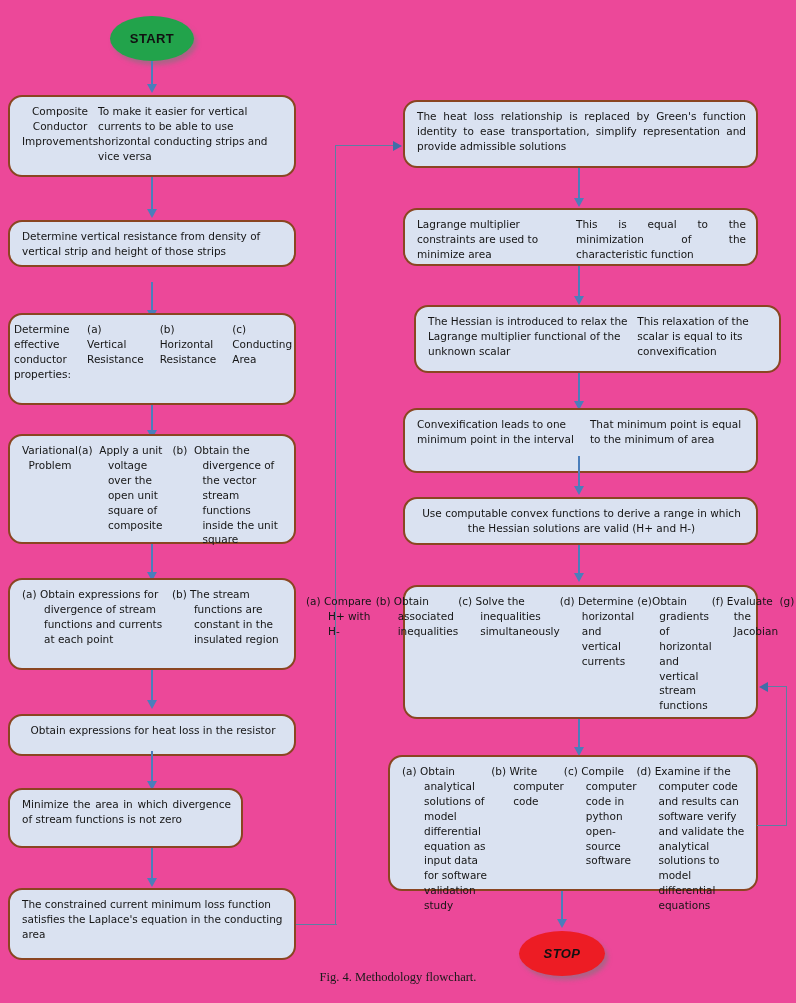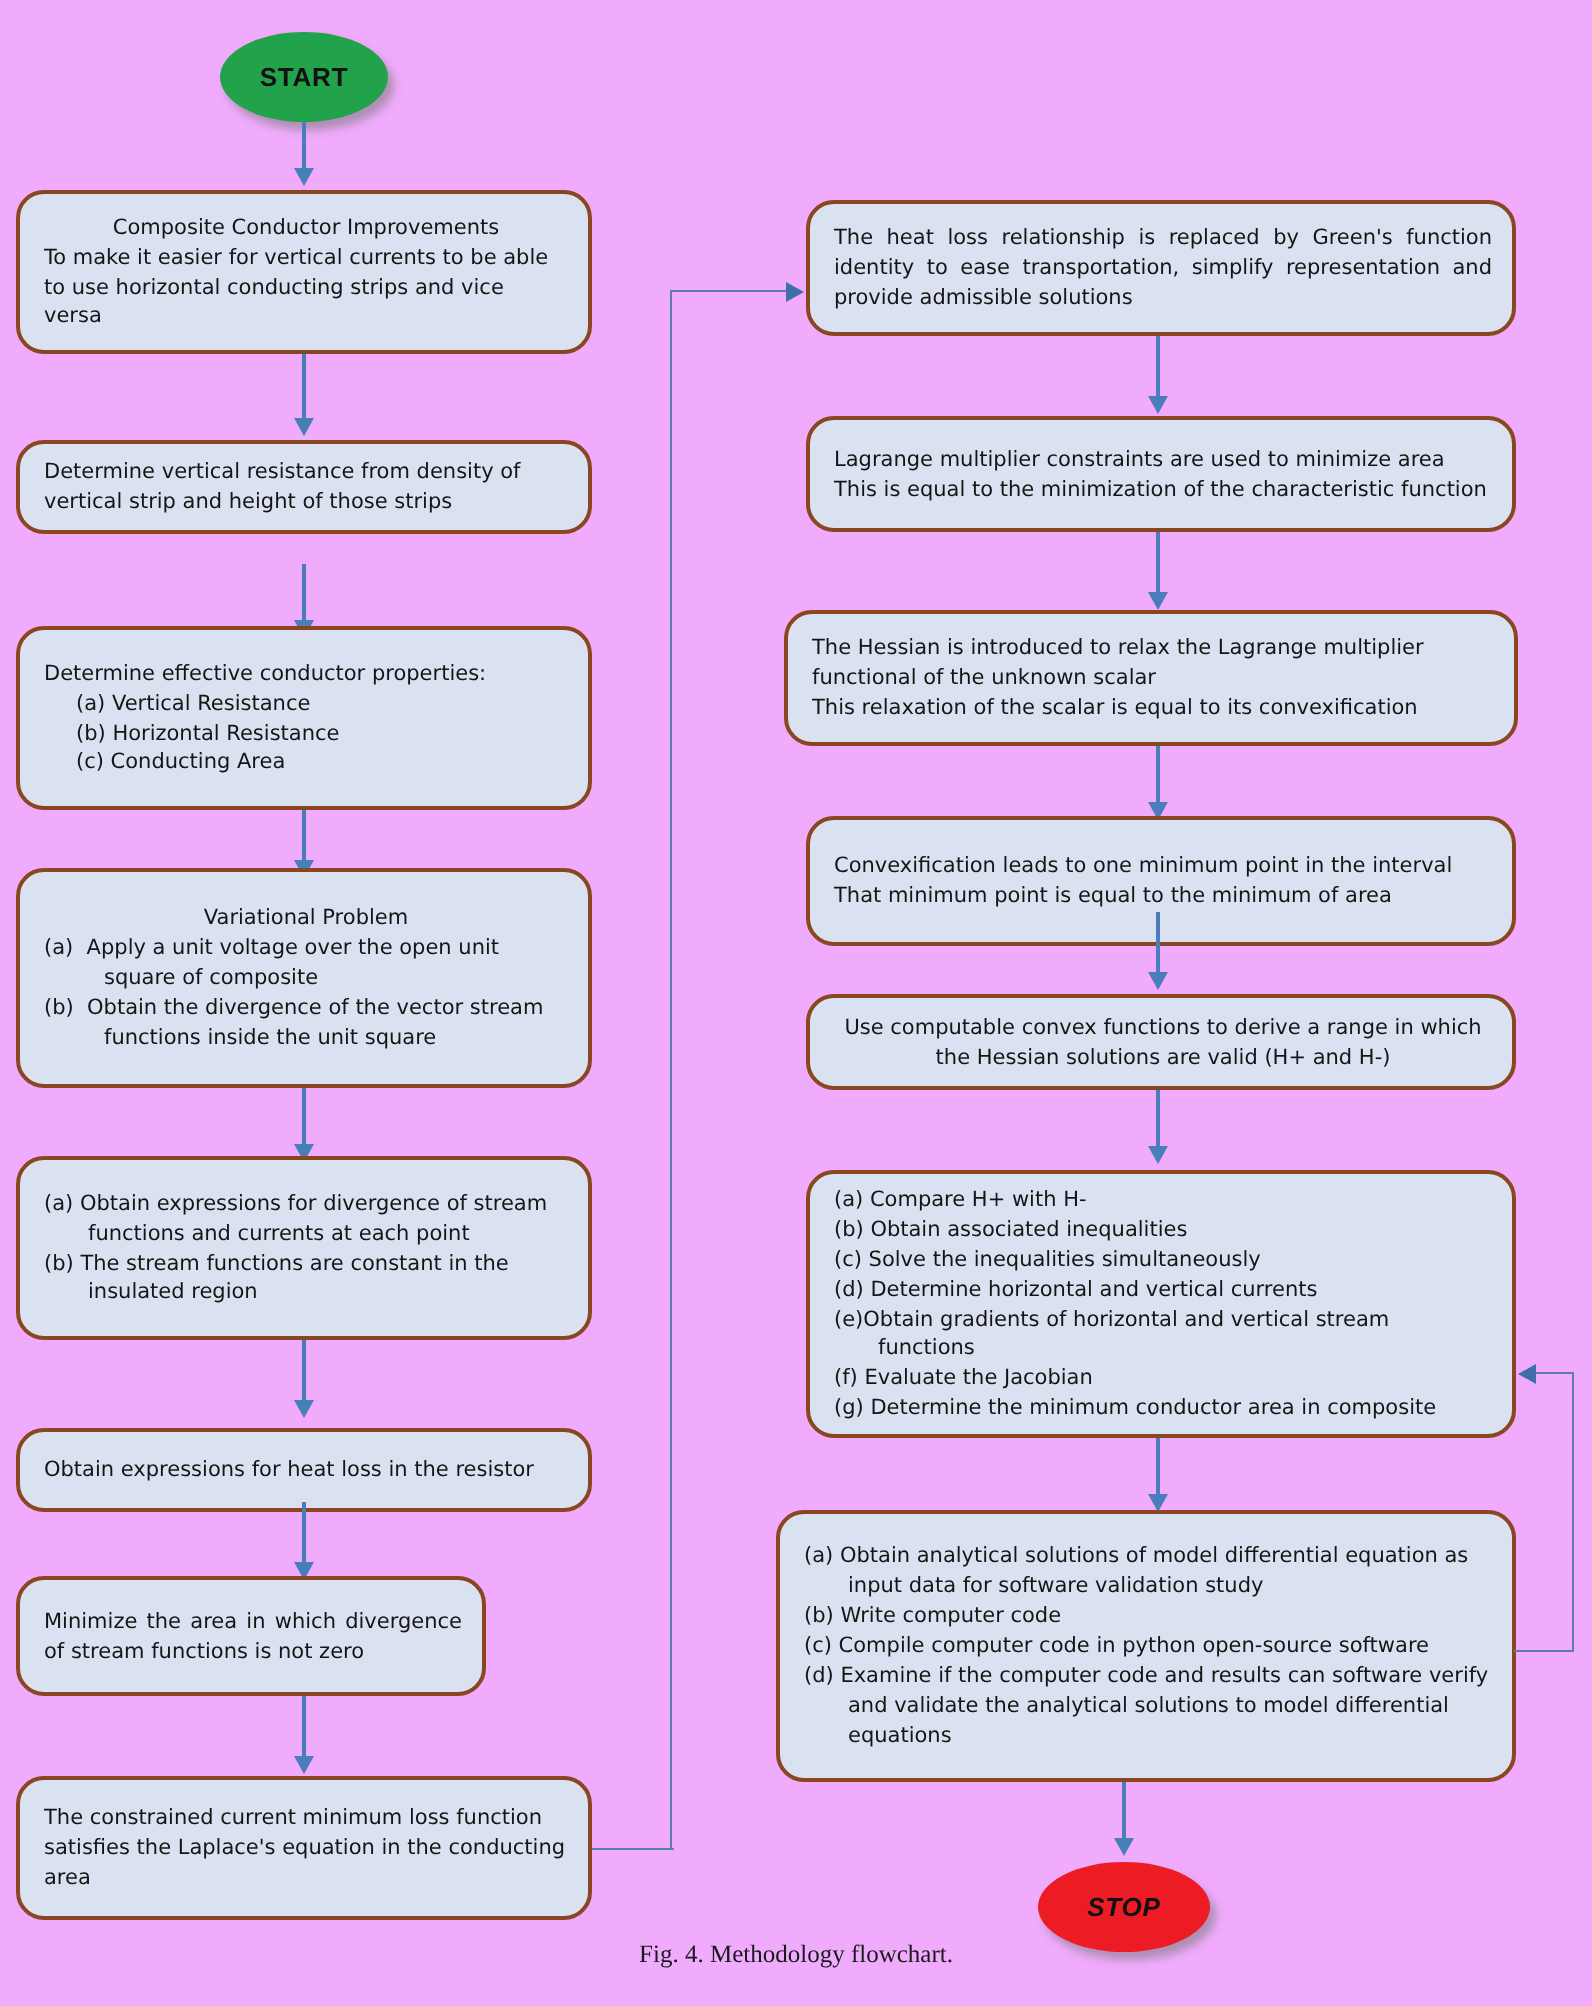--- a/index.html
+++ b/index.html
@@ -7,21 +7,21 @@
     padding: 0;
     background: #ffffff;
   }
   body {
     font-family: "DejaVu Sans", sans-serif;
   }
   #canvas {
     position: relative;
     width: 796px;
     height: 1003px;
-    background: #f0abfc;
+    background: #ec4899;
     overflow: hidden;
   }
 
   
   .terminator {
     position: absolute;
     display: flex;
     align-items: center;
     justify-content: center;
     border-radius: 50%;
@@ -41,21 +41,21 @@
     box-sizing: border-box;
     background: #dae2f1;
     border: 2px solid #8a4521;
     border-radius: 14px;
     color: #151515;
     font-family: "DejaVu Sans", sans-serif;
     font-size: 10.5px;
     line-height: 1.42;
     padding: 7px 10px 6px 12px;
     display: flex;
-    flex-direction: column;
+    flex-direction: row;
     justify-content: center;
     white-space: pre-wrap;
   }
   .node.justify { text-align: justify; text-align-last: left; }
   .node.center  { text-align: center; }
 
   .node .line { display: block; }
   .node .line.ctr { text-align: center; }
   .node .line.jst { text-align: justify; text-align-last: left; }
   .node .hang {
@@ -202,21 +202,21 @@
   <div class="arrowdown" style="left:574px; top:198px;"></div>
 
   <div class="node" style="left:403px; top:208px; width:355px; height:58px;">
     <span class="line">Lagrange multiplier constraints are used to minimize area</span>
     <span class="line jst">This is equal to the minimization of the characteristic function</span>
   </div>
 
   <div class="conn v" style="left:578px; top:266px; height:34px;"></div>
   <div class="arrowdown" style="left:574px; top:296px;"></div>
 
-  <div class="node" style="left:392px; top:305px; width:367px; height:68px;">
+  <div class="node" style="left:414px; top:305px; width:367px; height:68px;">
     <span class="line">The Hessian is introduced to relax the Lagrange multiplier functional of the unknown scalar</span>
     <span class="line">This relaxation of the scalar is equal to its convexification</span>
   </div>
 
   <div class="conn v" style="left:578px; top:373px; height:32px;"></div>
   <div class="arrowdown" style="left:574px; top:401px;"></div>
 
   <div class="node" style="left:403px; top:408px; width:355px; height:65px;">
     <span class="line">Convexification leads to one minimum point in the interval</span>
     <span class="line">That minimum point is equal to the minimum of area</span>

